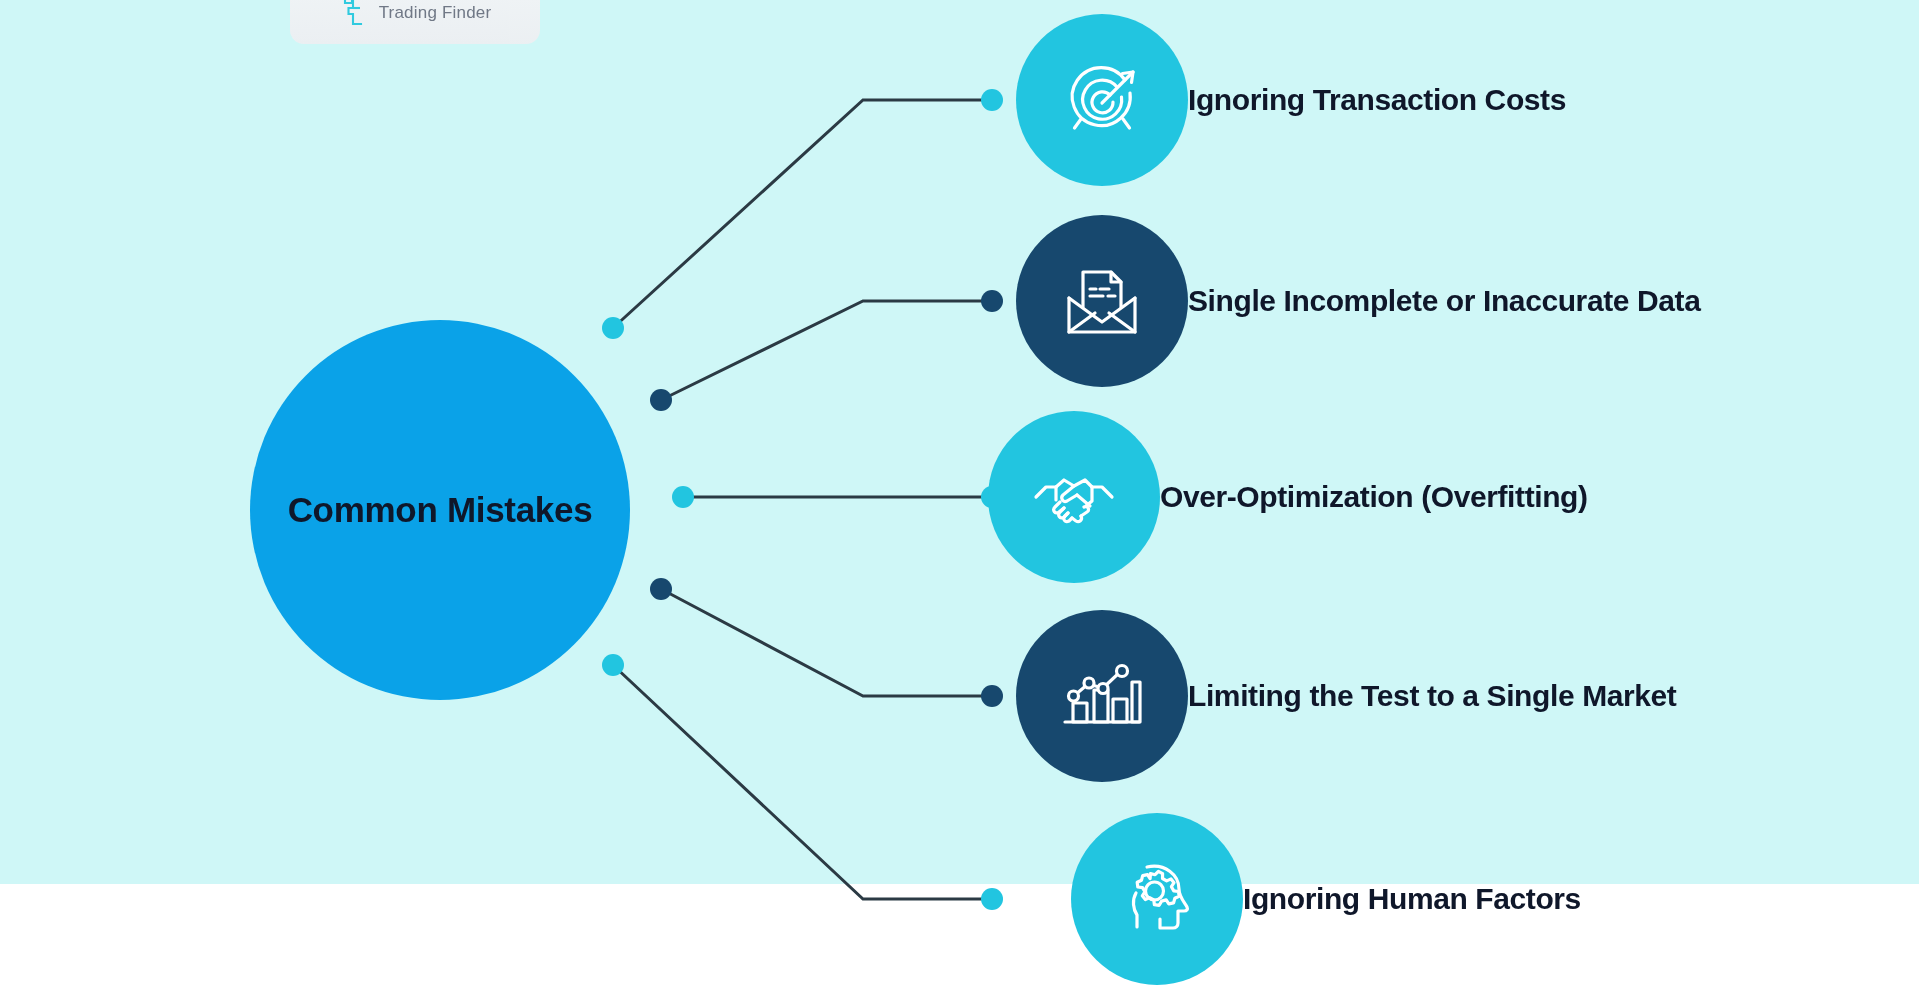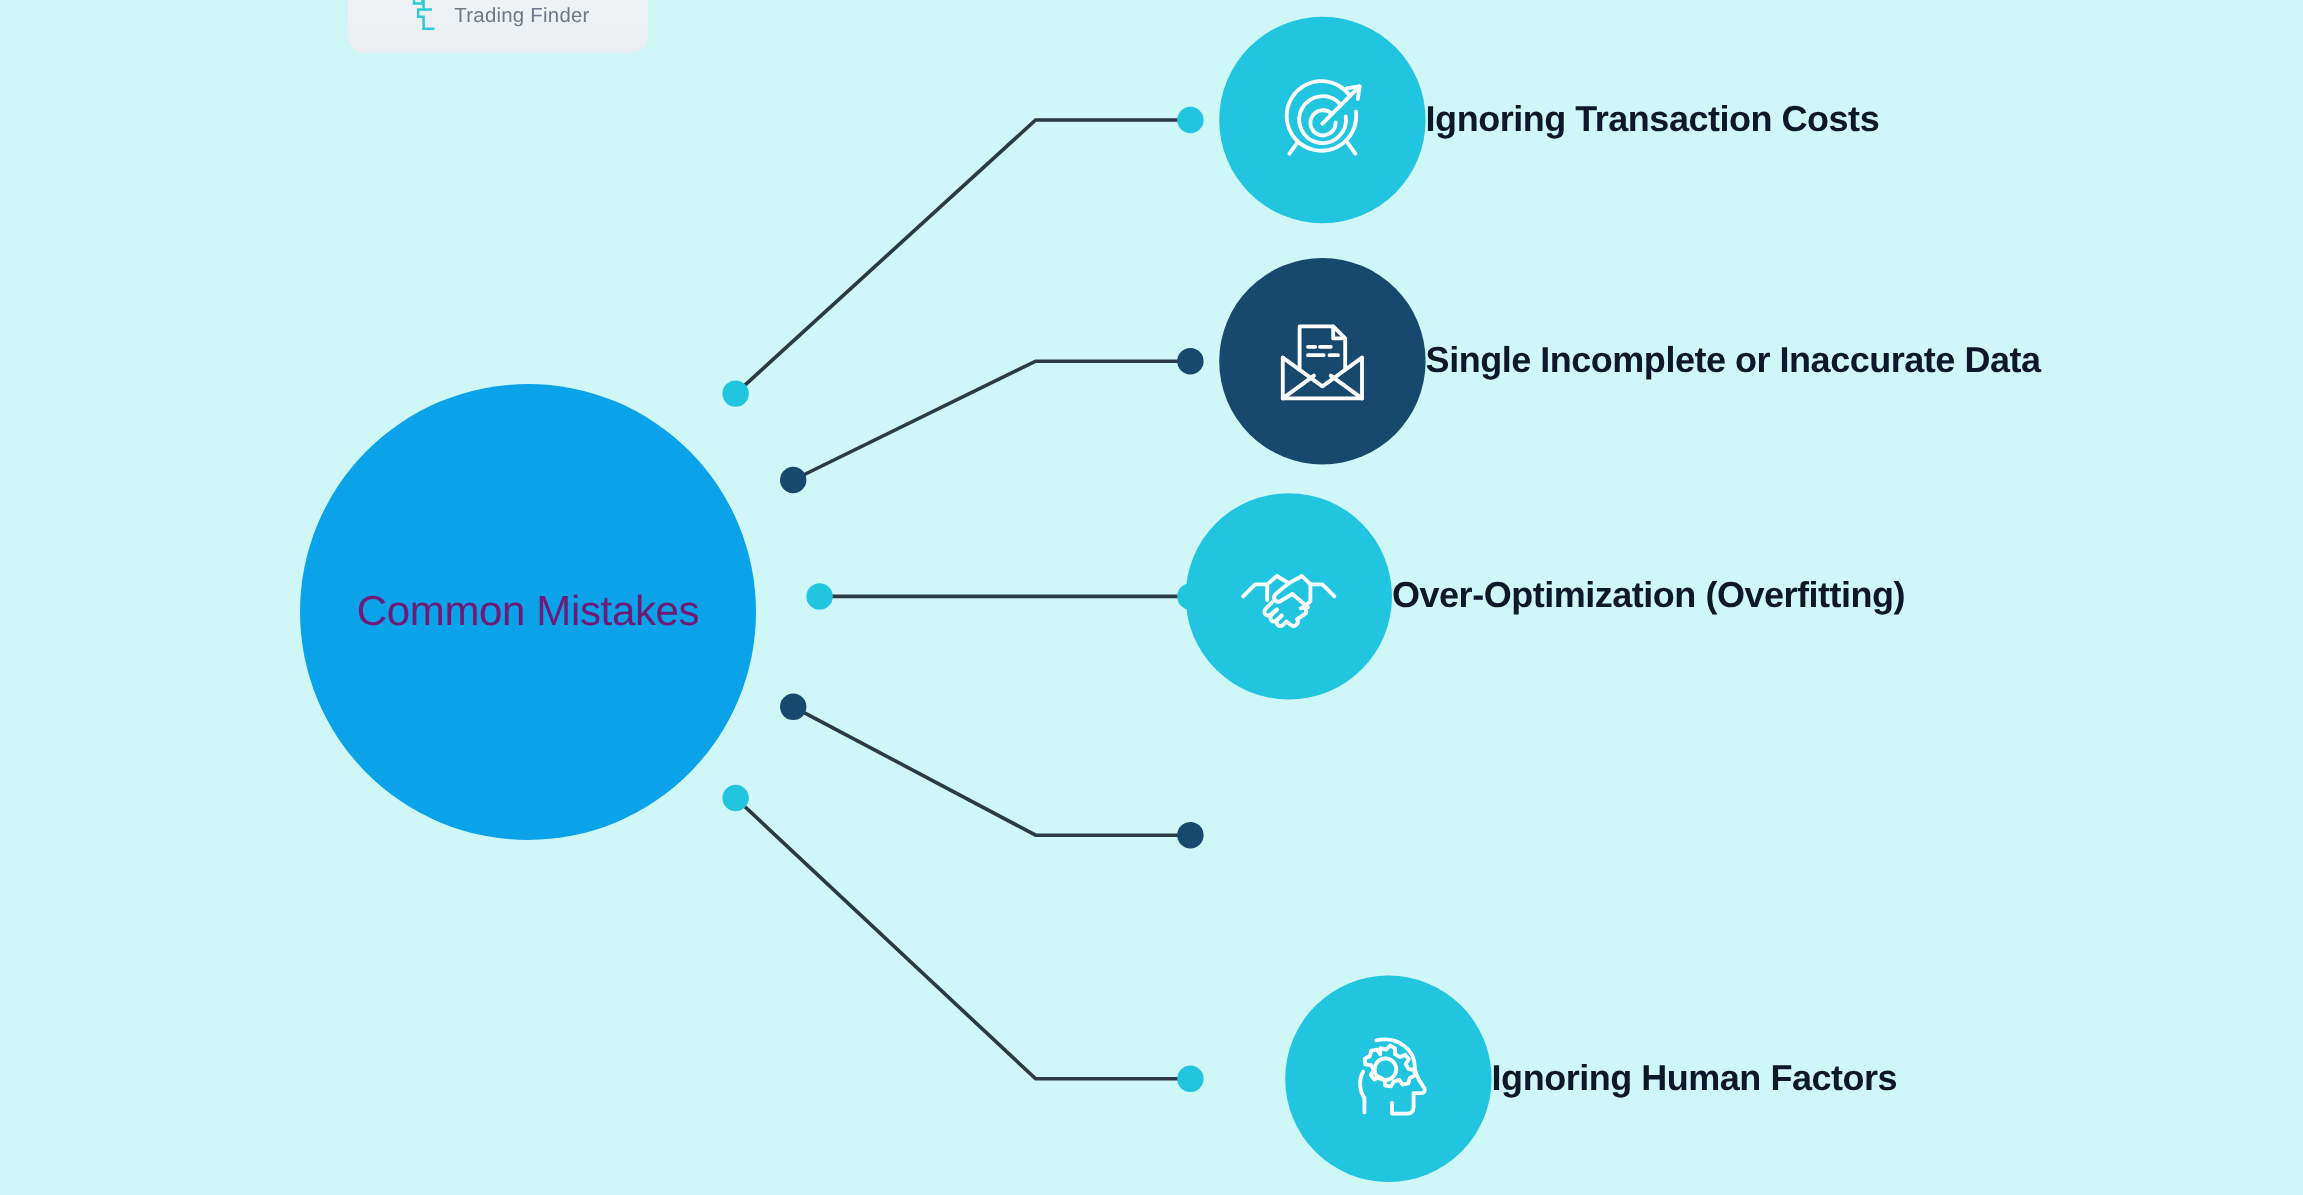--- a/index.html
+++ b/index.html
@@ -4,21 +4,21 @@
 <title>Common Mistakes in Backtesting</title>
 <style>
   * { margin:0; padding:0; box-sizing:border-box; }
   html, body {
     width:1919px; height:996px;
     overflow:hidden;
     font-family:"Liberation Sans", sans-serif;
   }
   #canvas {
     position:relative;
-    width:1919px; height:996px;
+    width:1919px; height:884px;
     background:#CFF7F7;
     padding-left:47px;
   }
 
   
   #logo-panel {
     position:absolute;
     left:290px; top:-18px;
     width:250px; height:62px;
     background:linear-gradient(180deg,#F2F4F6 0%, #EDEFF2 100%);
@@ -49,23 +49,23 @@
     left:250px; top:320px;
     width:380px; height:380px;
     border-radius:50%;
     background:#0AA2E8;
     display:flex; flex-direction:column;
     align-items:center; justify-content:center;
     text-align:center;
     padding:0 34px;
   }
   #hub .hub-line {
-    color:#701a75;
+    color:#0f172a;
     font-size:35px;
-    font-weight:normal;
+    font-weight:bold;
     line-height:1.42;
     letter-spacing:-.3px;
     white-space:nowrap;
   }
 
   
   .branch {
     position:absolute;
     display:flex;
     align-items:center;
@@ -184,20 +184,39 @@
           <path d="M42 65 L46 68 C49 70 53 67 51 63"></path>
           <path d="M51 63 L57 59 C60 57 58 52 54 54"></path>
           <path d="M62 34 L62 48 L56 53"></path>
           <path d="M26 34 L26 47"></path>
         </svg>
       </span>
     </div>
     <div class="branch-label">Over-Optimization (Overfitting)</div>
   </div>
 
+  <div class="branch" style="left:1016px; top:610px;">
+    <div class="icon-circle" style="background:#17486E;">
+      <span>
+        <svg width="88" height="88" viewBox="0 0 88 88" fill="none" stroke="#FFFFFF" stroke-width="3.2" stroke-linecap="round" stroke-linejoin="round">
+          <path d="M7 70 H81"></path>
+          <rect x="15" y="51" width="14" height="19"></rect>
+          <rect x="36" y="38" width="14" height="32"></rect>
+          <rect x="55" y="47" width="14" height="23"></rect>
+          <rect x="74" y="30" width="8" height="40"></rect>
+          <path d="M17 43 L30 32 L45 36 L62 20"></path>
+          <circle cx="15.5" cy="44" r="5" fill="#17486E"></circle>
+          <circle cx="31" cy="31" r="5" fill="#17486E"></circle>
+          <circle cx="45" cy="36.5" r="5" fill="#17486E"></circle>
+          <circle cx="64" cy="19" r="5.5" fill="#17486E"></circle>
+        </svg>
+      </span>
+    </div>
+    <div class="branch-label">Limiting the Test to a Single Market</div>
+  </div>
 
   <div class="branch" style="left:1071px; top:813px;">
     <div class="icon-circle" style="background:#22C5E0;">
       <span>
         <svg width="88" height="88" viewBox="0 0 88 88" fill="none" stroke="#FFFFFF" stroke-width="3.2" stroke-linecap="round" stroke-linejoin="round">
           <path d="M34 12 C52 8 66 20 66 34 C66 42 72 48 74 52 C75 54 74 56 71 56 L65 56 L65 68 C65 71 63 73 60 73 L47 73 L47 64"></path>
           <path d="M23 38 C19 45 20 54 24 60 L24 72"></path>
           <path d="M37.5 18.5 l4.6 1.2 3.3 -3.4 4.2 2.4 -0.1 4.8 4.2 2.4 4.3 -2 3 3.8 -2.6 4 2.4 4.2 4.7 0.6 0.6 4.8 -4.3 2 -1.2 4.6 -4.8 1 -2.6 -4 -4.6 1.2 -2.4 4.2 -4.8 -0.6 -0.6 -4.7 -4.2 -2.4 -4.3 2 -3 -3.8 2.6 -4 -2.4 -4.2 -4.7 -0.6 -0.6 -4.8 4.3 -2 1.2 -4.6 4.8 -1 2.6 4z"></path>
           <circle cx="41.5" cy="36" r="9"></circle>
         </svg>

